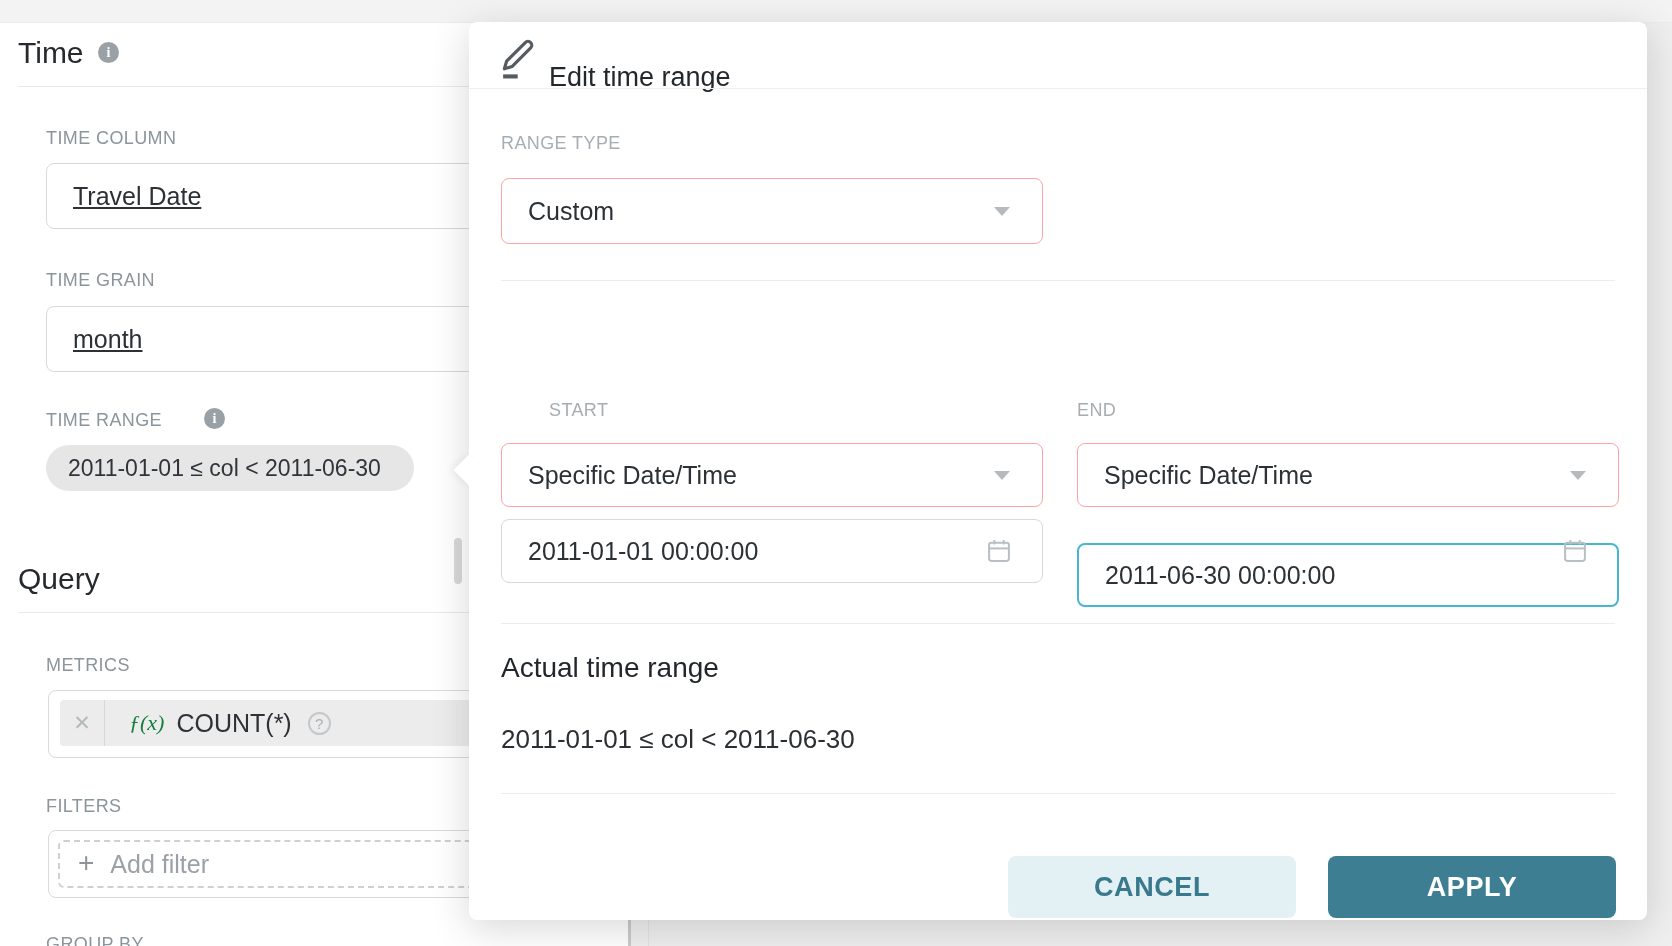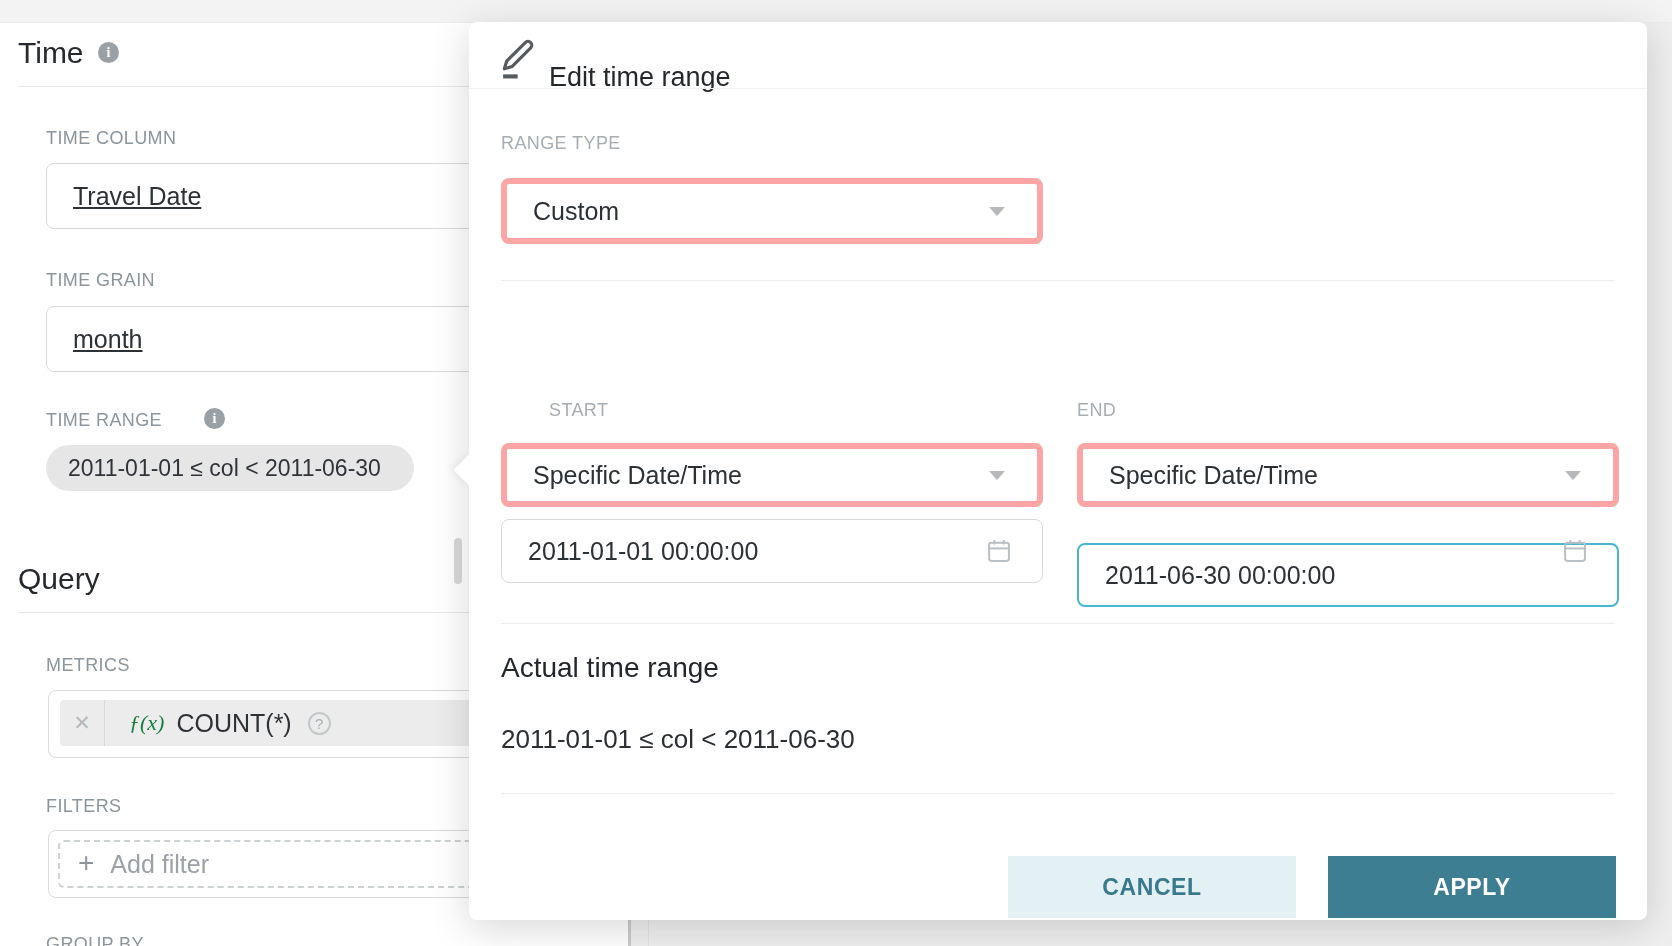--- a/index.html
+++ b/index.html
@@ -53,32 +53,32 @@
   
   .modal{left:469px;top:22px;width:1178px;height:898px;background:#fff;border-radius:8px;z-index:5;
          box-shadow:0 8px 40px rgba(0,0,0,.16);}
   .modal-arrow{left:458px;top:459px;width:22px;height:22px;background:#fff;transform:rotate(45deg);
                z-index:6;box-shadow:-3px 3px 7px rgba(0,0,0,.05);}
   .m-title{left:80px;top:40px;font-size:27px;color:#24282c;}
   .h-divider{left:0;top:66px;width:1178px;height:1px;background:#efefef;}
   .c-divider{left:32px;width:1114px;height:1px;background:#ececec;}
   .m-label{font-size:18px;letter-spacing:.4px;color:#a6adb3;}
   .m-heading{font-size:29px;color:#23272b;}
-  .sel{border:6px solid #fca5a5;border-radius:8px;box-sizing:border-box;background:#fff;cursor:pointer;
+  .sel{border:1px solid #fca5a5;border-radius:8px;box-sizing:border-box;background:#fff;cursor:pointer;
        display:flex;align-items:center;padding-left:26px;font-size:25px;color:#2c3136;position:absolute;}
   .caret{position:absolute;right:32px;top:50%;margin-top:-4px;width:0;height:0;
          border-left:8px solid transparent;border-right:8px solid transparent;border-top:9px solid #b6babd;}
   .dt-input{position:absolute;border:1px solid #d6dadc;border-radius:8px;box-sizing:border-box;
             font-size:25px;color:#2c3136;padding:0 70px 0 26px;background:#fff;outline:none;width:542px;height:64px;
             font-family:"Liberation Sans","DejaVu Sans",sans-serif;}
   .dt-input.focused{border:2px solid #49b6cf;margin-top:24px;}
   .cal{position:absolute;top:18px;right:26px;}
   .range-txt{font-size:26px;color:#2b2f33;}
-  .btn{position:absolute;top:834px;width:288px;height:62px;border:none;border-radius:0;cursor:pointer;
-       font-size:23px;font-weight:bold;letter-spacing:.6px;
+  .btn{position:absolute;top:834px;width:288px;height:62px;border:none;border-radius:8px;cursor:pointer;
+       font-size:27px;font-weight:bold;letter-spacing:.6px;
        font-family:"Liberation Sans","DejaVu Sans",sans-serif;}
   .btn-cancel{left:1008px;background:#e4f1f4;color:#39798d;}
   .btn-apply{left:1328px;background:#3d7e92;color:#ffffff;}
 </style>
 </head>
 <body>
 
 <div class="abs left-bg"></div>
 <div class="abs vline-dark"></div>
 <div class="abs vline-light"></div>

